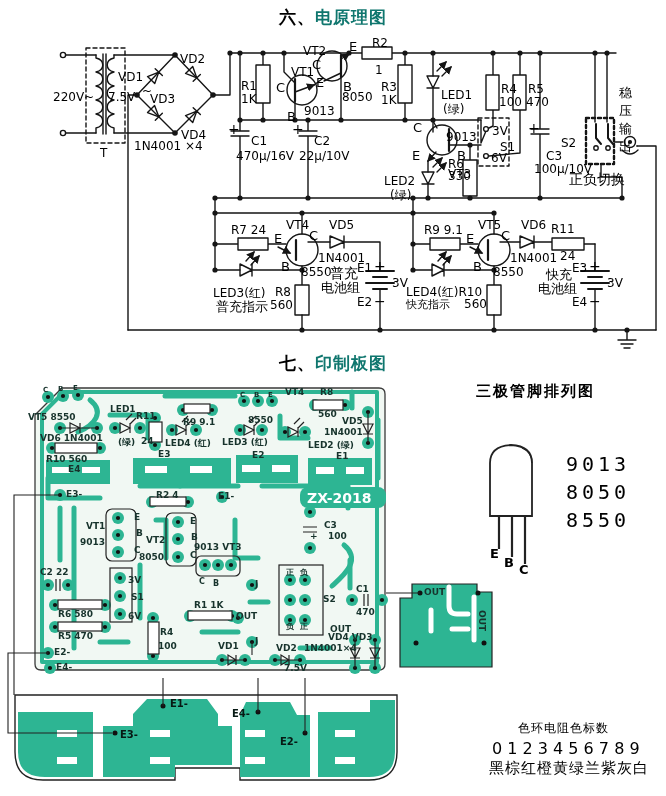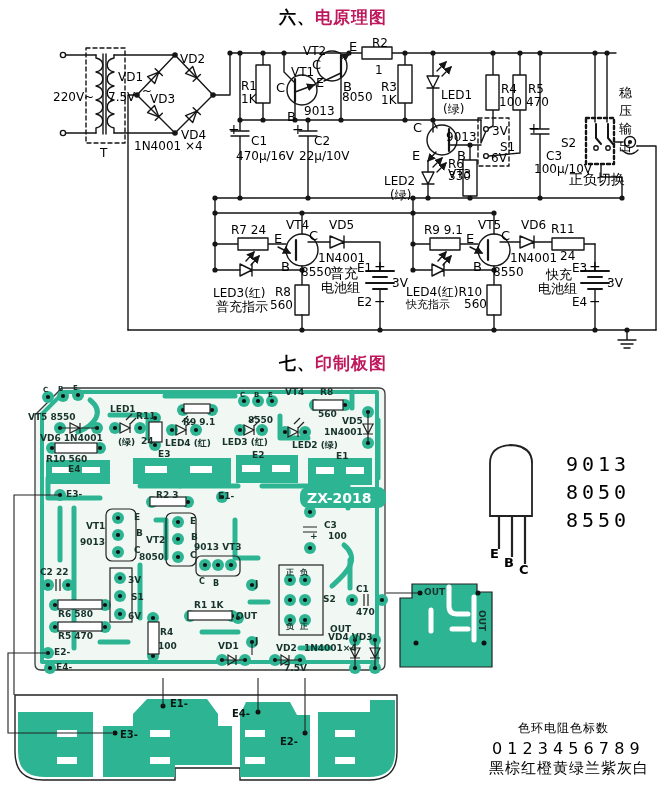--- a/index.html
+++ b/index.html
@@ -1,21 +1,21 @@
 <!DOCTYPE html>
 <html><head>
 <meta charset="utf-8">
 <style>
   html,body{margin:0;padding:0;background:#fff;}
   #page{position:relative;width:666px;height:796px;background:#fff;overflow:hidden;
         font-family:"DejaVu Sans",sans-serif;}
   svg{position:absolute;left:0;top:0;}
   .sec-title{position:absolute;left:0;width:666px;text-align:center;
              font:bold 17px "Liberation Sans",sans-serif;color:#000;letter-spacing:1px;}
-  .red{color:#be185d;}
+  .red{color:#0f766e;}
   .layer{position:absolute;left:0;top:0;width:666px;height:796px;}
   .lbl{position:absolute;white-space:nowrap;line-height:1.05;transform-origin:0 0;}
   #schem-labels .lbl{font:12px "DejaVu Sans",sans-serif;color:#000;}
   #pcb-labels .lbl{font:bold 9px "DejaVu Sans",sans-serif;color:#17332c;}
   #pcb-labels .lbl.strip{font:bold 10px "DejaVu Sans",sans-serif;color:#071914;}
   .pin-title{position:absolute;left:476px;top:382px;font:bold 15px "Liberation Serif",serif;
              color:#000;letter-spacing:2px;}
   .ttype{position:absolute;left:566px;font:20px "DejaVu Sans Mono",monospace;
          color:#000;letter-spacing:4px;}
   .pinlbl{position:absolute;font:bold 13px "DejaVu Sans",sans-serif;color:#000;}
@@ -714,27 +714,27 @@
       <span class="lbl" style="left: 158px; top: 449px;">E3</span>
       <span class="lbl" style="left: 68px; top: 464px;">E4</span>
       <span class="lbl" style="left: 240px; top: 391px; font-size: 7px;">C</span>
       <span class="lbl" style="left: 254px; top: 391px; font-size: 7px;">B</span>
       <span class="lbl" style="left: 268px; top: 391px; font-size: 7px;">E</span>
       <span class="lbl" style="left: 285px; top: 387px;">VT4</span>
       <span class="lbl" style="left: 320px; top: 387px;">R8</span>
       <span class="lbl" style="left: 318px; top: 409px;">560</span>
       <span class="lbl" style="left: 248px; top: 415px;">8550</span>
       <span class="lbl" style="left: 222px; top: 436px;">LED3 (红)</span>
-      <span class="lbl" style="left: 276px; top: 439px; padding-left: 16px;">LED2 (绿)</span>
+      <span class="lbl" style="left: 292px; top: 439px; padding-left: 16px;">LED2 (绿)</span>
       <span class="lbl" style="left: 342px; top: 416px;">VD5</span>
       <span class="lbl" style="left: 324px; top: 427px;">1N4001</span>
       <span class="lbl" style="left: 252px; top: 450px;">E2</span>
       <span class="lbl" style="left: 336px; top: 451px;">E1</span>
       <span class="lbl" style="left: 66px; top: 489px;">E3-</span>
-      <span class="lbl" style="left: 156px; top: 490px;">R2 3</span>
+      <span class="lbl" style="left: 156px; top: 490px;">R2 4</span>
       <span class="lbl" style="left: 218px; top: 491px;">E1-</span>
       <span class="lbl" style="left: 324px; top: 520px;">C3</span>
       <span class="lbl" style="left: 310px; top: 531px;">+</span>
       <span class="lbl" style="left: 328px; top: 531px;">100</span>
       <span class="lbl" style="left: 86px; top: 521px;">VT1</span>
       <span class="lbl" style="left: 80px; top: 537px;">9013</span>
       <span class="lbl" style="left: 134px; top: 512px;">E</span>
       <span class="lbl" style="left: 136px; top: 528px;">B</span>
       <span class="lbl" style="left: 134px; top: 545px;">C</span>
       <span class="lbl" style="left: 146px; top: 535px;">VT2</span>
@@ -773,20 +773,21 @@
       <span class="lbl" style="left: 276px; top: 643px;">VD2</span>
       <span class="lbl" style="left: 284px; top: 663px;">7.5V</span>
       <span class="lbl" style="left: 424px; top: 587px;">OUT</span>
       <span class="lbl" style="left: 487px; top: 610px; transform: rotate(90deg);">OUT</span>
       <span class="lbl strip" style="left: 170px; top: 698px;">E1-</span>
       <span class="lbl strip" style="left: 232px; top: 708px;">E4-</span>
       <span class="lbl strip" style="left: 120px; top: 729px;">E3-</span>
       <span class="lbl strip" style="left: 280px; top: 736px;">E2-</span>
     </div>
 
+  <div class="pin-title">三极管脚排列图</div>
   <div class="ttype" style="top:452px">9013</div>
   <div class="ttype" style="top:480px">8050</div>
   <div class="ttype" style="top:508px">8550</div>
   <div class="pinlbl" style="left:490px;top:546px">E</div>
   <div class="pinlbl" style="left:504px;top:555px">B</div>
   <div class="pinlbl" style="left:519px;top:562px">C</div>
 
   <div class="cc" id="cc-title">色环电阻色标数</div>
   <div class="cc" id="cc-digits">0 1 2 3 4 5 6 7 8 9</div>
   <div class="cc" id="cc-names">黑棕红橙黄绿兰紫灰白</div>

